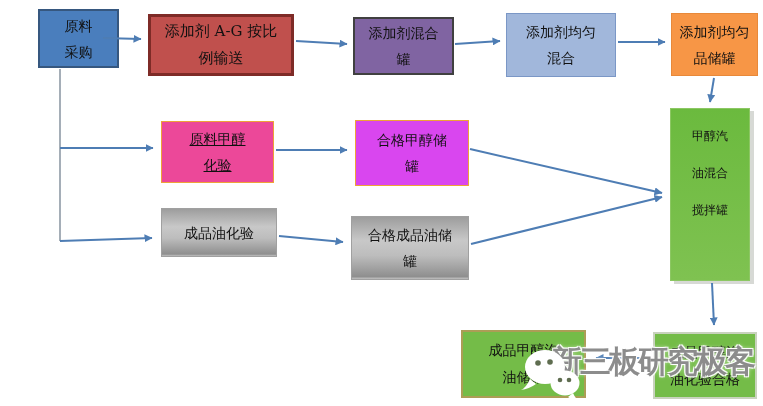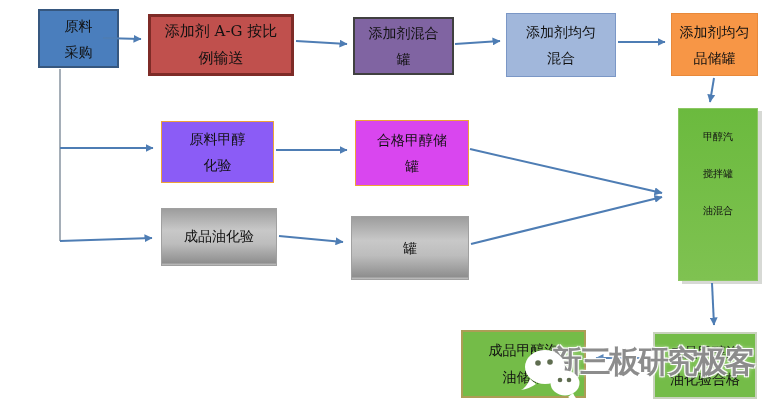--- a/index.html
+++ b/index.html
@@ -15,23 +15,23 @@
   .node .ln{display:block;white-space:nowrap;}
   .n-blue{border:2px solid #36577f;margin-left:18px;}
   .n-red{border:3px solid #7e2b27;font-size:15px;line-height:27px;}
   .n-purple{border:2px solid #404040;}
   .n-lblue{border:1px solid #7b97c6;}
   .n-orange{border:1px solid #e8893a;}
   .n-yellow{border:1px solid #eda338;background:#fac87f;}
   .n-gray{border:1px solid #a0a0a0;
     background:linear-gradient(180deg,#9d9d9d 0%,#c8c8c8 38%,#bdbdbd 62%,#8f8f8f 96%,#c2c2c2 100%);}
   .n-green-tall{
-    justify-content:flex-start;padding-top:9px;line-height:37px;font-size:10px;
+    justify-content:flex-start;padding-top:9px;line-height:37px;font-size:12px;
     background:linear-gradient(180deg,#6bba3e 0%,#7fc251 100%);
-    border:1px solid #8cc763;box-shadow:4px 3px 0 rgba(175,180,172,.5);margin-left:8px;
+    border:1px solid #8cc763;box-shadow:4px 3px 0 rgba(175,180,172,.5);
   }
   .n-green-bl{border:2px solid #ac9d56;line-height:27px;}
   .n-green-br{border:2px solid #c8d2bd;line-height:27px;}
   .arrows{position:absolute;left:0;top:0;z-index:8;}
   .watermark-text{
     position:absolute;left:551px;top:341px;z-index:30;width:215px;
     font-size:31px;font-weight:bold;letter-spacing:-2px;white-space:nowrap;
     color:rgba(115,115,115,.82);
     text-shadow:-1px -1px 0 rgba(255,255,255,.9),1px -1px 0 rgba(255,255,255,.9),
                 -1px 1px 0 rgba(255,255,255,.9),1px 1px 0 rgba(255,255,255,.9),
@@ -64,39 +64,40 @@
     <span class="ln">混合</span>
   </div>
 
   <div class="node n-orange" style="left: 671px; top: 13px; width: 87px; height: 63px; background: rgb(247, 150, 70);">
     <span class="ln">添加剂均匀</span>
     <span class="ln">品储罐</span>
   </div>
 
   <div class="node n-green-tall" style="left:670px;top:108px;width:80px;height:173px;">
     <span class="ln">甲醇汽</span>
+    <span class="ln">油混合</span>
     <span class="ln">搅拌罐</span>
-    <span class="ln">油混合</span>
   </div>
 
-  <div class="node n-yellow" style="left: 161px; top: 121px; width: 113px; height: 62px; background: #8b5cf6;">
+  <div class="node n-yellow" style="left: 161px; top: 121px; width: 113px; height: 62px; background: #ec4899; text-decoration: underline;">
     <span class="ln">原料甲醇</span>
     <span class="ln">化验</span>
   </div>
 
   <div class="node n-yellow" style="left: 355px; top: 120px; width: 114px; height: 66px; background: #d946ef;">
     <span class="ln">合格甲醇储</span>
     <span class="ln">罐</span>
   </div>
 
-  <div class="node n-gray" style="left:161px;top:208px;width:116px;height:58px;font-family:Liberation Serif, serif;">
+  <div class="node n-gray" style="left:161px;top:208px;width:116px;height:49px;">
     <span class="ln">成品油化验</span>
   </div>
 
   <div class="node n-gray" style="left:351px;top:216px;width:118px;height:64px;">
+    <span class="ln">合格成品油储</span>
     <span class="ln">罐</span>
   </div>
 
   <div class="node n-green-bl" style="left: 461px; top: 330px; width: 125px; height: 68px; background: rgb(116, 188, 72);">
     <span class="ln">成品甲醇汽</span>
     <span class="ln">油储罐</span>
   </div>
 
   <div class="node n-green-br" style="left: 653px; top: 332px; width: 104px; height: 67px; background: rgb(116, 188, 72);">
     <span class="ln">成品甲醇汽</span>

